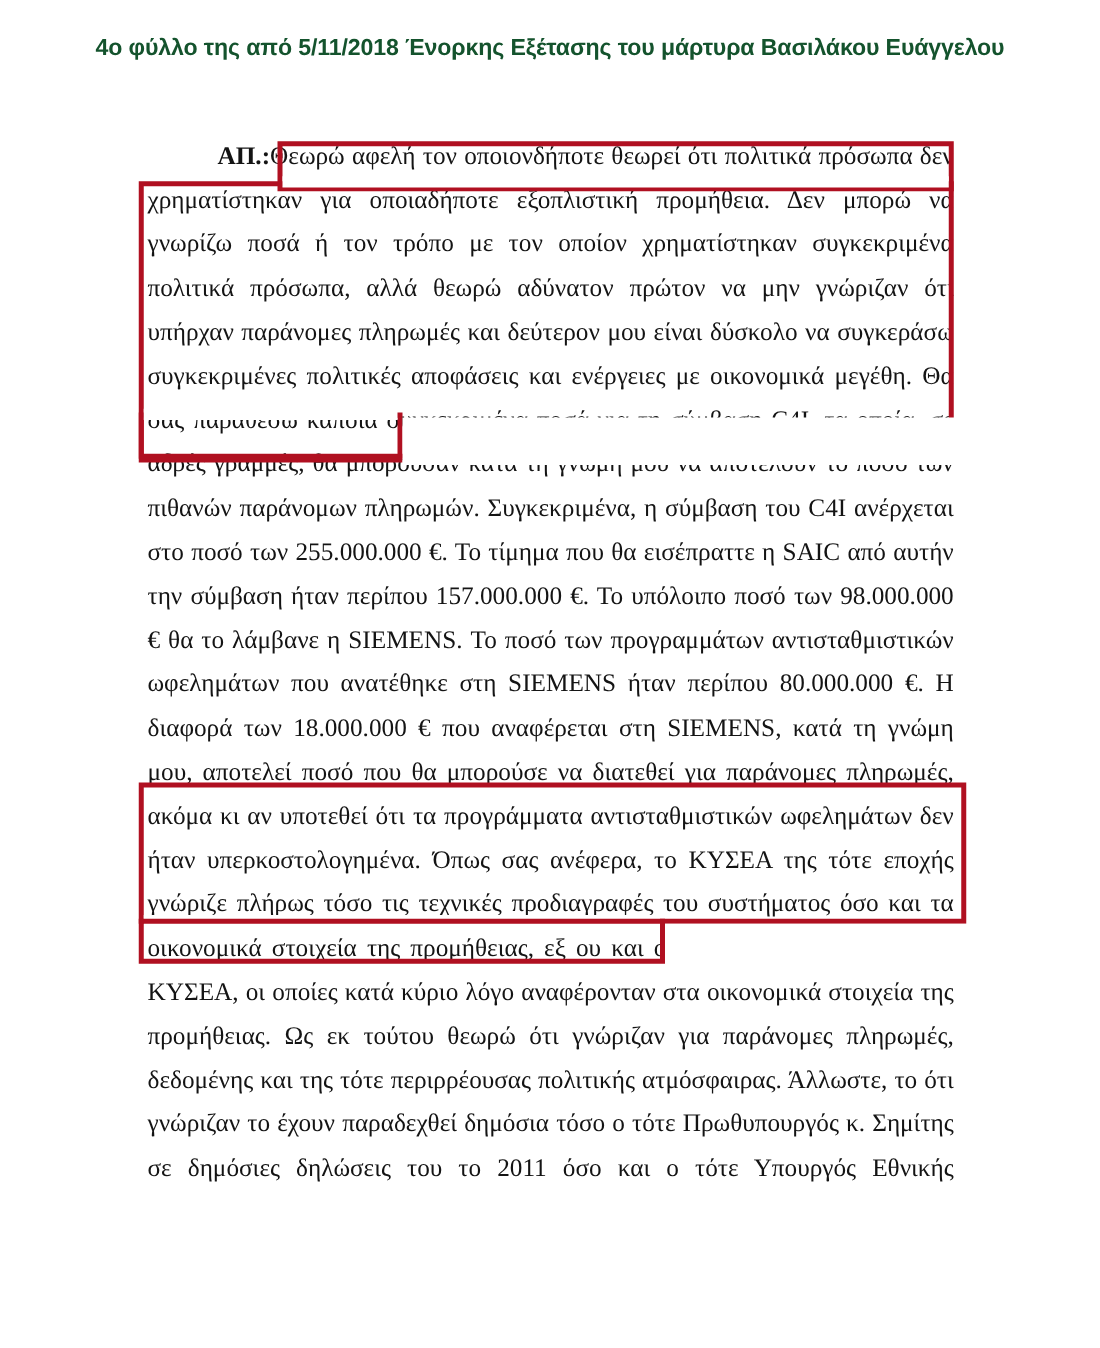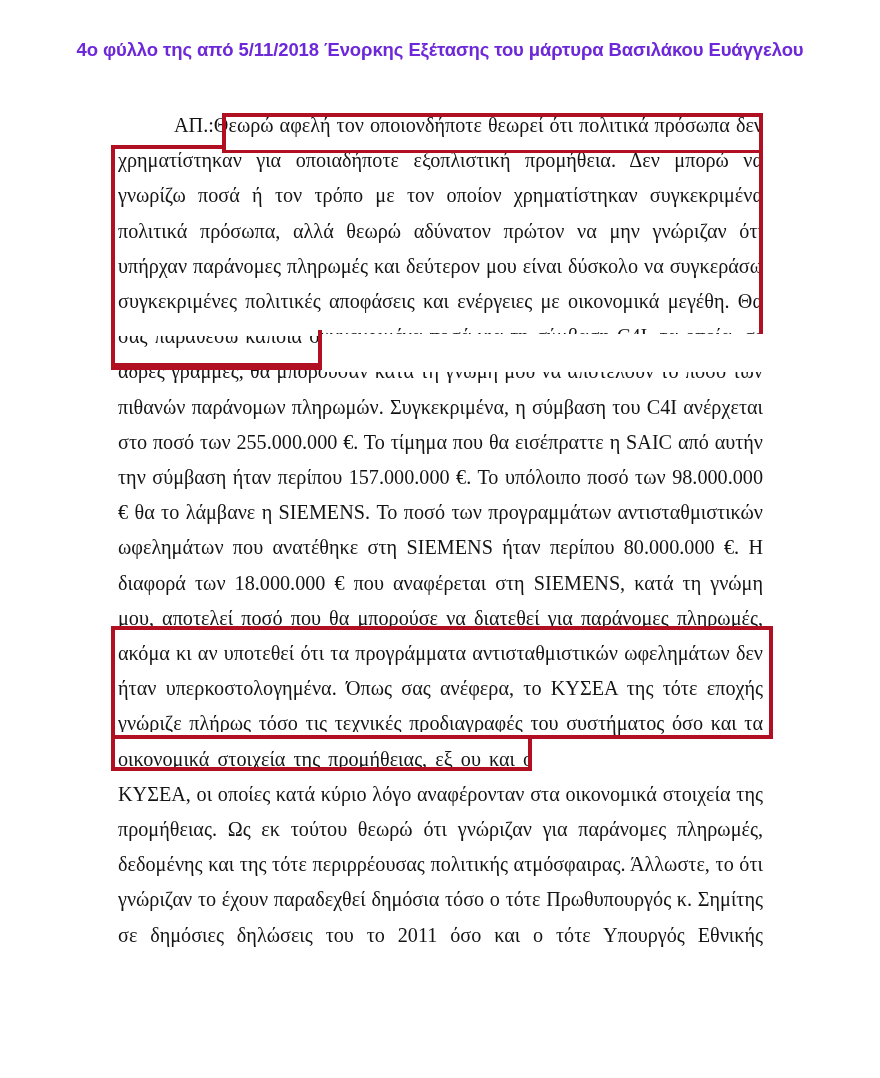--- a/index.html
+++ b/index.html
@@ -13,25 +13,25 @@
     font-family: "Liberation Serif", "DejaVu Serif", serif;
     color: #1a1a1a;
     overflow: hidden;
     position: relative;
   }
 
   
   .page-header {
     width: 880px;
     text-align: center;
-    padding-top: 39px;
+    padding-top: 27px;
     font-family: "Liberation Sans", "DejaVu Sans", sans-serif;
     font-size: 18.5px;
     font-weight: 700;
-    color: #6d28d9;
+    color: #14532d;
     letter-spacing: -0.1px;
     white-space: nowrap;
   }
 
   
   .doc-body {
     position: absolute;
     left: 118px;
     top: 108px;
     width: 645px;
@@ -40,21 +40,21 @@
   .doc-para {
     margin: 0;
     font-size: 20.2px;
     line-height: 35.2px;
     text-align: justify;
     text-justify: inter-word;
     color: #141414;
   }
 
   .doc-para .speaker {
-    font-weight: 400;
+    font-weight: 700;
   }
 
   
   .doc-para::after {
     content: "";
     display: inline-block;
     width: 100%;
   }
 
   .first-indent { display: inline-block; width: 56px; }

